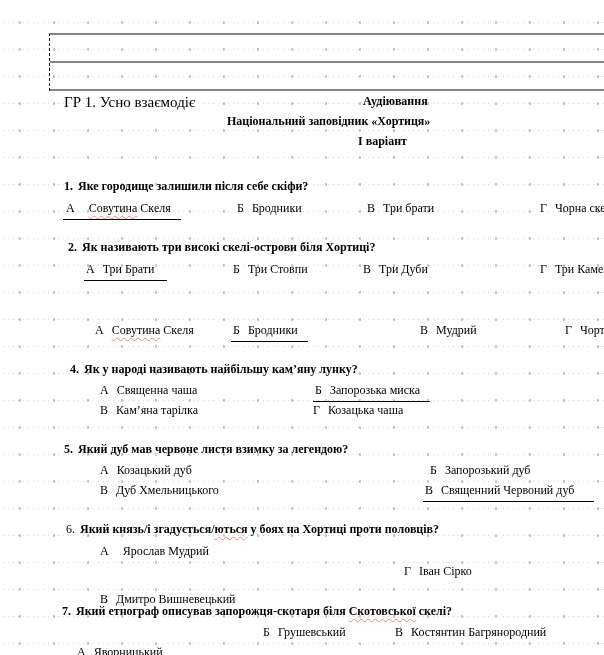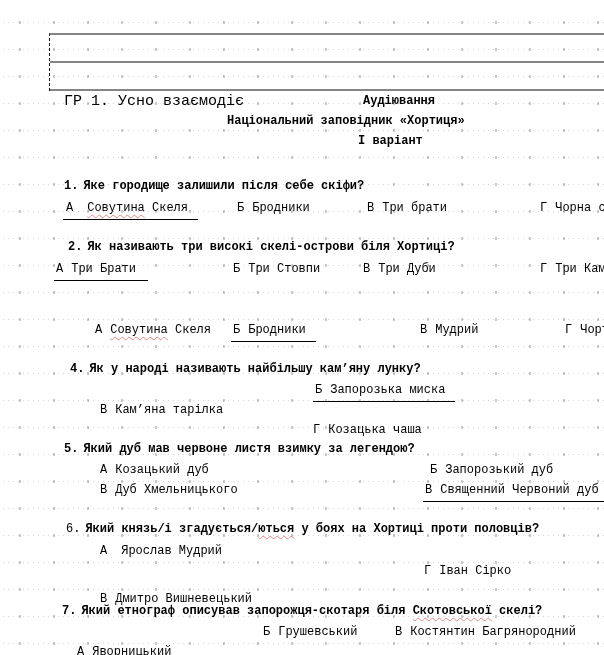--- a/index.html
+++ b/index.html
@@ -1,18 +1,18 @@
 <!DOCTYPE html>
 <html><head>
 <meta charset="utf-8">
 <style>
   html,body{margin:0;padding:0;background:#fff;}
   .screen{
     position:relative;width:604px;height:655px;overflow:hidden;background:#fff;
-    font-family:Liberation Mono, monospace;color:#000;
+    font-family:Liberation Serif, serif;color:#000;
     background-image:
       radial-gradient(circle, rgba(150,150,150,.40) .8px, rgba(0,0,0,0) 1px),
       radial-gradient(circle, rgba(130,130,130,.45) 1.1px, rgba(0,0,0,0) 1.3px);
     background-size:5px 27px, 34px 27px;
     background-position:1px 9px, 3px 9px;
   }
   .t{position:absolute;white-space:nowrap;font-size:12px;line-height:20px;}
   .h{font-weight:bold;}
   .sm{font-size:15px;}
   .qnum{margin-right:5px;}
@@ -45,44 +45,45 @@
   <div class="t h" style="top:111px;left:227px">Національний заповідник «Хортиця»</div>
   <div class="t h" style="top:131px;left:358px">І варіант</div>
 
   <div class="t h" style="top:176px;left:64px"><span class="qnum">1.</span><span>Яке городище залишили після себе скіфи?</span></div>
   <div class="t ul" style="top:198px;left:63px;padding-left:3px;padding-right:10px"><span class="lbl lbl-w">А</span><span class="wavy">Совутина</span> <span>Скеля</span></div>
   <div class="t" style="top:198px;left:237px"><span class="lbl">Б</span><span>Бродники</span></div>
   <div class="t" style="top:198px;left:367px"><span class="lbl">В</span><span>Три брати</span></div>
   <div class="t" style="top:198px;left:540px"><span class="lbl">Г</span><span>Чорна скеля</span></div>
 
   <div class="t h" style="top:237px;left:68px"><span class="qnum">2.</span><span>Як називають три високі скелі-острови біля Хортиці?</span></div>
-  <div class="t ul" style="top:259px;left:54px;padding-left:2px;padding-right:12px"><span class="lbl">А</span><span>Три Брати</span></div>
+  <div class="t ul" style="top:259px;left:84px;padding-left:2px;padding-right:12px"><span class="lbl">А</span><span>Три Брати</span></div>
   <div class="t" style="top:259px;left:233px"><span class="lbl">Б</span><span>Три Стовпи</span></div>
   <div class="t" style="top:259px;left:363px"><span class="lbl">В</span><span>Три Дуби</span></div>
   <div class="t" style="top:259px;left:540px"><span class="lbl">Г</span><span>Три Камені</span></div>
 
   <div class="t" style="top:320px;left:95px"><span class="lbl">А</span><span class="wavy">Совутина</span> <span>Скеля</span></div>
   <div class="t ul" style="top:320px;left:231px;padding-left:2px;padding-right:10px"><span class="lbl">Б</span><span>Бродники</span></div>
   <div class="t" style="top:320px;left:420px"><span class="lbl">В</span><span>Мудрий</span></div>
   <div class="t" style="top:320px;left:565px"><span class="lbl">Г</span><span>Чортомлик</span></div>
 
   <div class="t h" style="top:359px;left:70px"><span class="qnum">4.</span><span>Як у народі називають найбільшу кам’яну лунку?</span></div>
+  <div class="t" style="top:380px;left:100px"><span class="lbl">А</span><span>Священна чаша</span></div>
   <div class="t ul" style="top:380px;left:313px;padding-left:2px;padding-right:10px"><span class="lbl">Б</span><span>Запорозька миска</span></div>
   <div class="t" style="top:400px;left:100px"><span class="lbl">В</span><span>Кам’яна тарілка</span></div>
-  <div class="t" style="top:420px;left:313px"><span class="lbl">Г</span><span>Козацька чаша</span></div>
+  <div class="t" style="top:400px;left:313px"><span class="lbl">Г</span><span>Козацька чаша</span></div>
 
   <div class="t h" style="top:439px;left:64px"><span class="qnum">5.</span><span>Який дуб мав червоне листя взимку за легендою?</span></div>
   <div class="t" style="top:460px;left:100px"><span class="lbl">А</span><span>Козацький дуб</span></div>
   <div class="t" style="top:460px;left:430px"><span class="lbl">Б</span><span>Запорозький дуб</span></div>
   <div class="t" style="top:480px;left:100px"><span class="lbl">В</span><span>Дуб Хмельницького</span></div>
   <div class="t ul" style="top:480px;left:423px;padding-left:2px;padding-right:20px"><span class="lbl">В</span><span>Священний Червоний дуб</span></div>
 
   <div class="t" style="top:519px;left:66px"><span class="qnum">6.</span><span class="h">Який князь/і  згадується/</span><span class="h wavy">ються</span> <span class="h">у боях на Хортиці проти половців?</span></div>
   <div class="t" style="top:541px;left:100px"><span class="lbl lbl-w">А</span><span>Ярослав Мудрий</span></div>
   <div class="t" style="top:589px;left:100px"><span class="lbl">В</span><span>Дмитро Вишневецький</span></div>
-  <div class="t" style="top:561px;left:424px"><span class="lbl">Г</span><span>Іван Сірко</span></div>
+  <div class="t" style="top:561px;left:404px"><span class="lbl">Г</span><span>Іван Сірко</span></div>
 
   <div class="t h" style="top:601px;left:62px"><span class="qnum">7.</span><span>Який етнограф описував запорожця-скотаря біля</span> <span class="wavy">Скотовської</span> <span>скелі?</span></div>
   <div class="t ul" style="top:642px;left:75px;padding-left:2px;padding-right:14px"><span class="lbl">А</span><span>Яворницький</span></div>
   <div class="t" style="top:622px;left:263px"><span class="lbl">Б</span><span>Грушевський</span></div>
   <div class="t" style="top:622px;left:395px"><span class="lbl">В</span><span>Костянтин Багрянородний</span></div>
 
 </div>
 
 </body></html>

